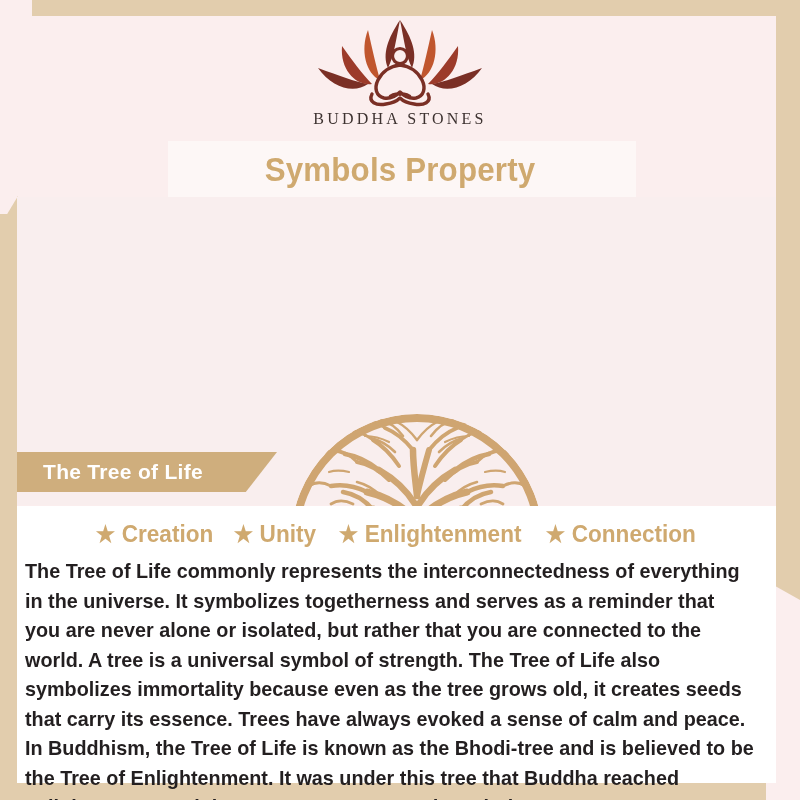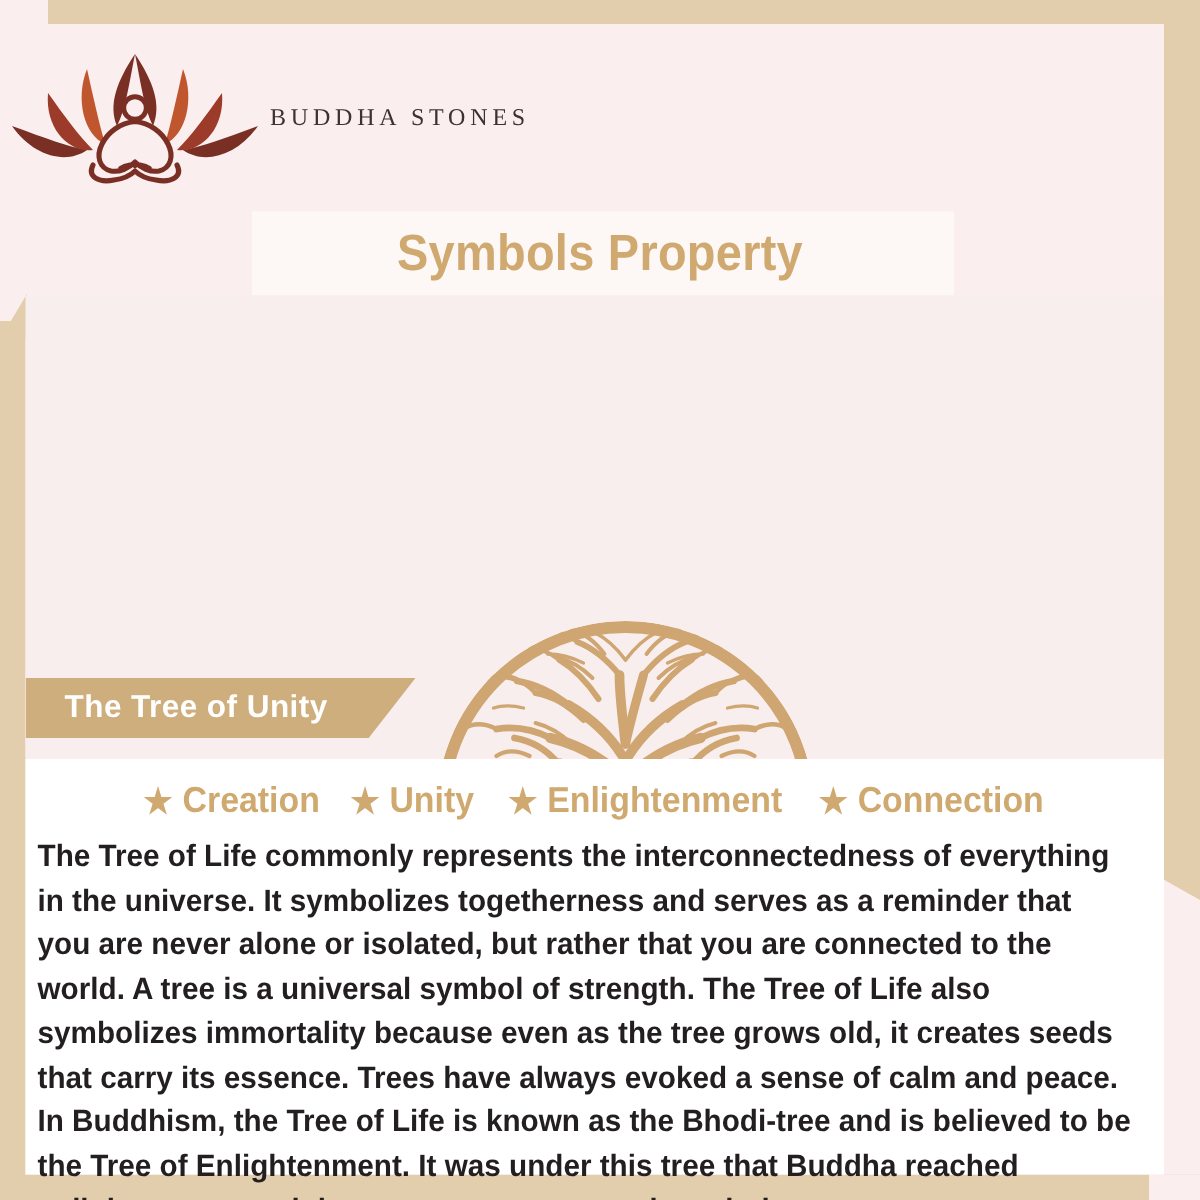--- a/index.html
+++ b/index.html
@@ -49,21 +49,21 @@
   }
   .corner-tl{
     position:absolute;left:0;top:196px;width:18px;height:30px;
     background:#e2cdad;
     clip-path:polygon(0 100%,100% 0,100% 100%);
   }
 
   
   .logo-wrap{
     position:absolute;left:0;top:16px;width:800px;height:124px;
-    display:flex;flex-direction:row;align-items:center;justify-content:flex-start;
+    display:flex;flex-direction:column;align-items:center;justify-content:flex-start;
   }
   .logo-mark{display:block;}
   .logo-text{
     margin-top:2px;
     font-family:"Liberation Serif","DejaVu Serif",serif;
     font-size:16px;letter-spacing:3.2px;color:#3d3230;font-weight:400;
   }
 
   
   .title-band{
@@ -279,21 +279,21 @@
         <path d="M164 222 C156 228 150 234 146 242" stroke-width="2.6"></path>
         <path d="M66 224 C74 230 80 236 84 244" stroke-width="2.4"></path>
         <path d="M190 224 C182 230 176 236 172 244" stroke-width="2.4"></path>
 
         <path d="M30 236 C70 250 186 250 226 236" stroke-width="3"></path>
       </g>
     </svg>
   </div>
 
   <div class="ribbon">
-    <span class="ribbon-text">The Tree of Unity</span>
+    <span class="ribbon-text">The Tree of Life</span>
   </div>
 
   <div class="panel"></div>
 
   <div class="keywords">
     <span class="kw">
       <span class="star">★</span>
       <span>Creation</span>
     </span>
     <span class="kw">

